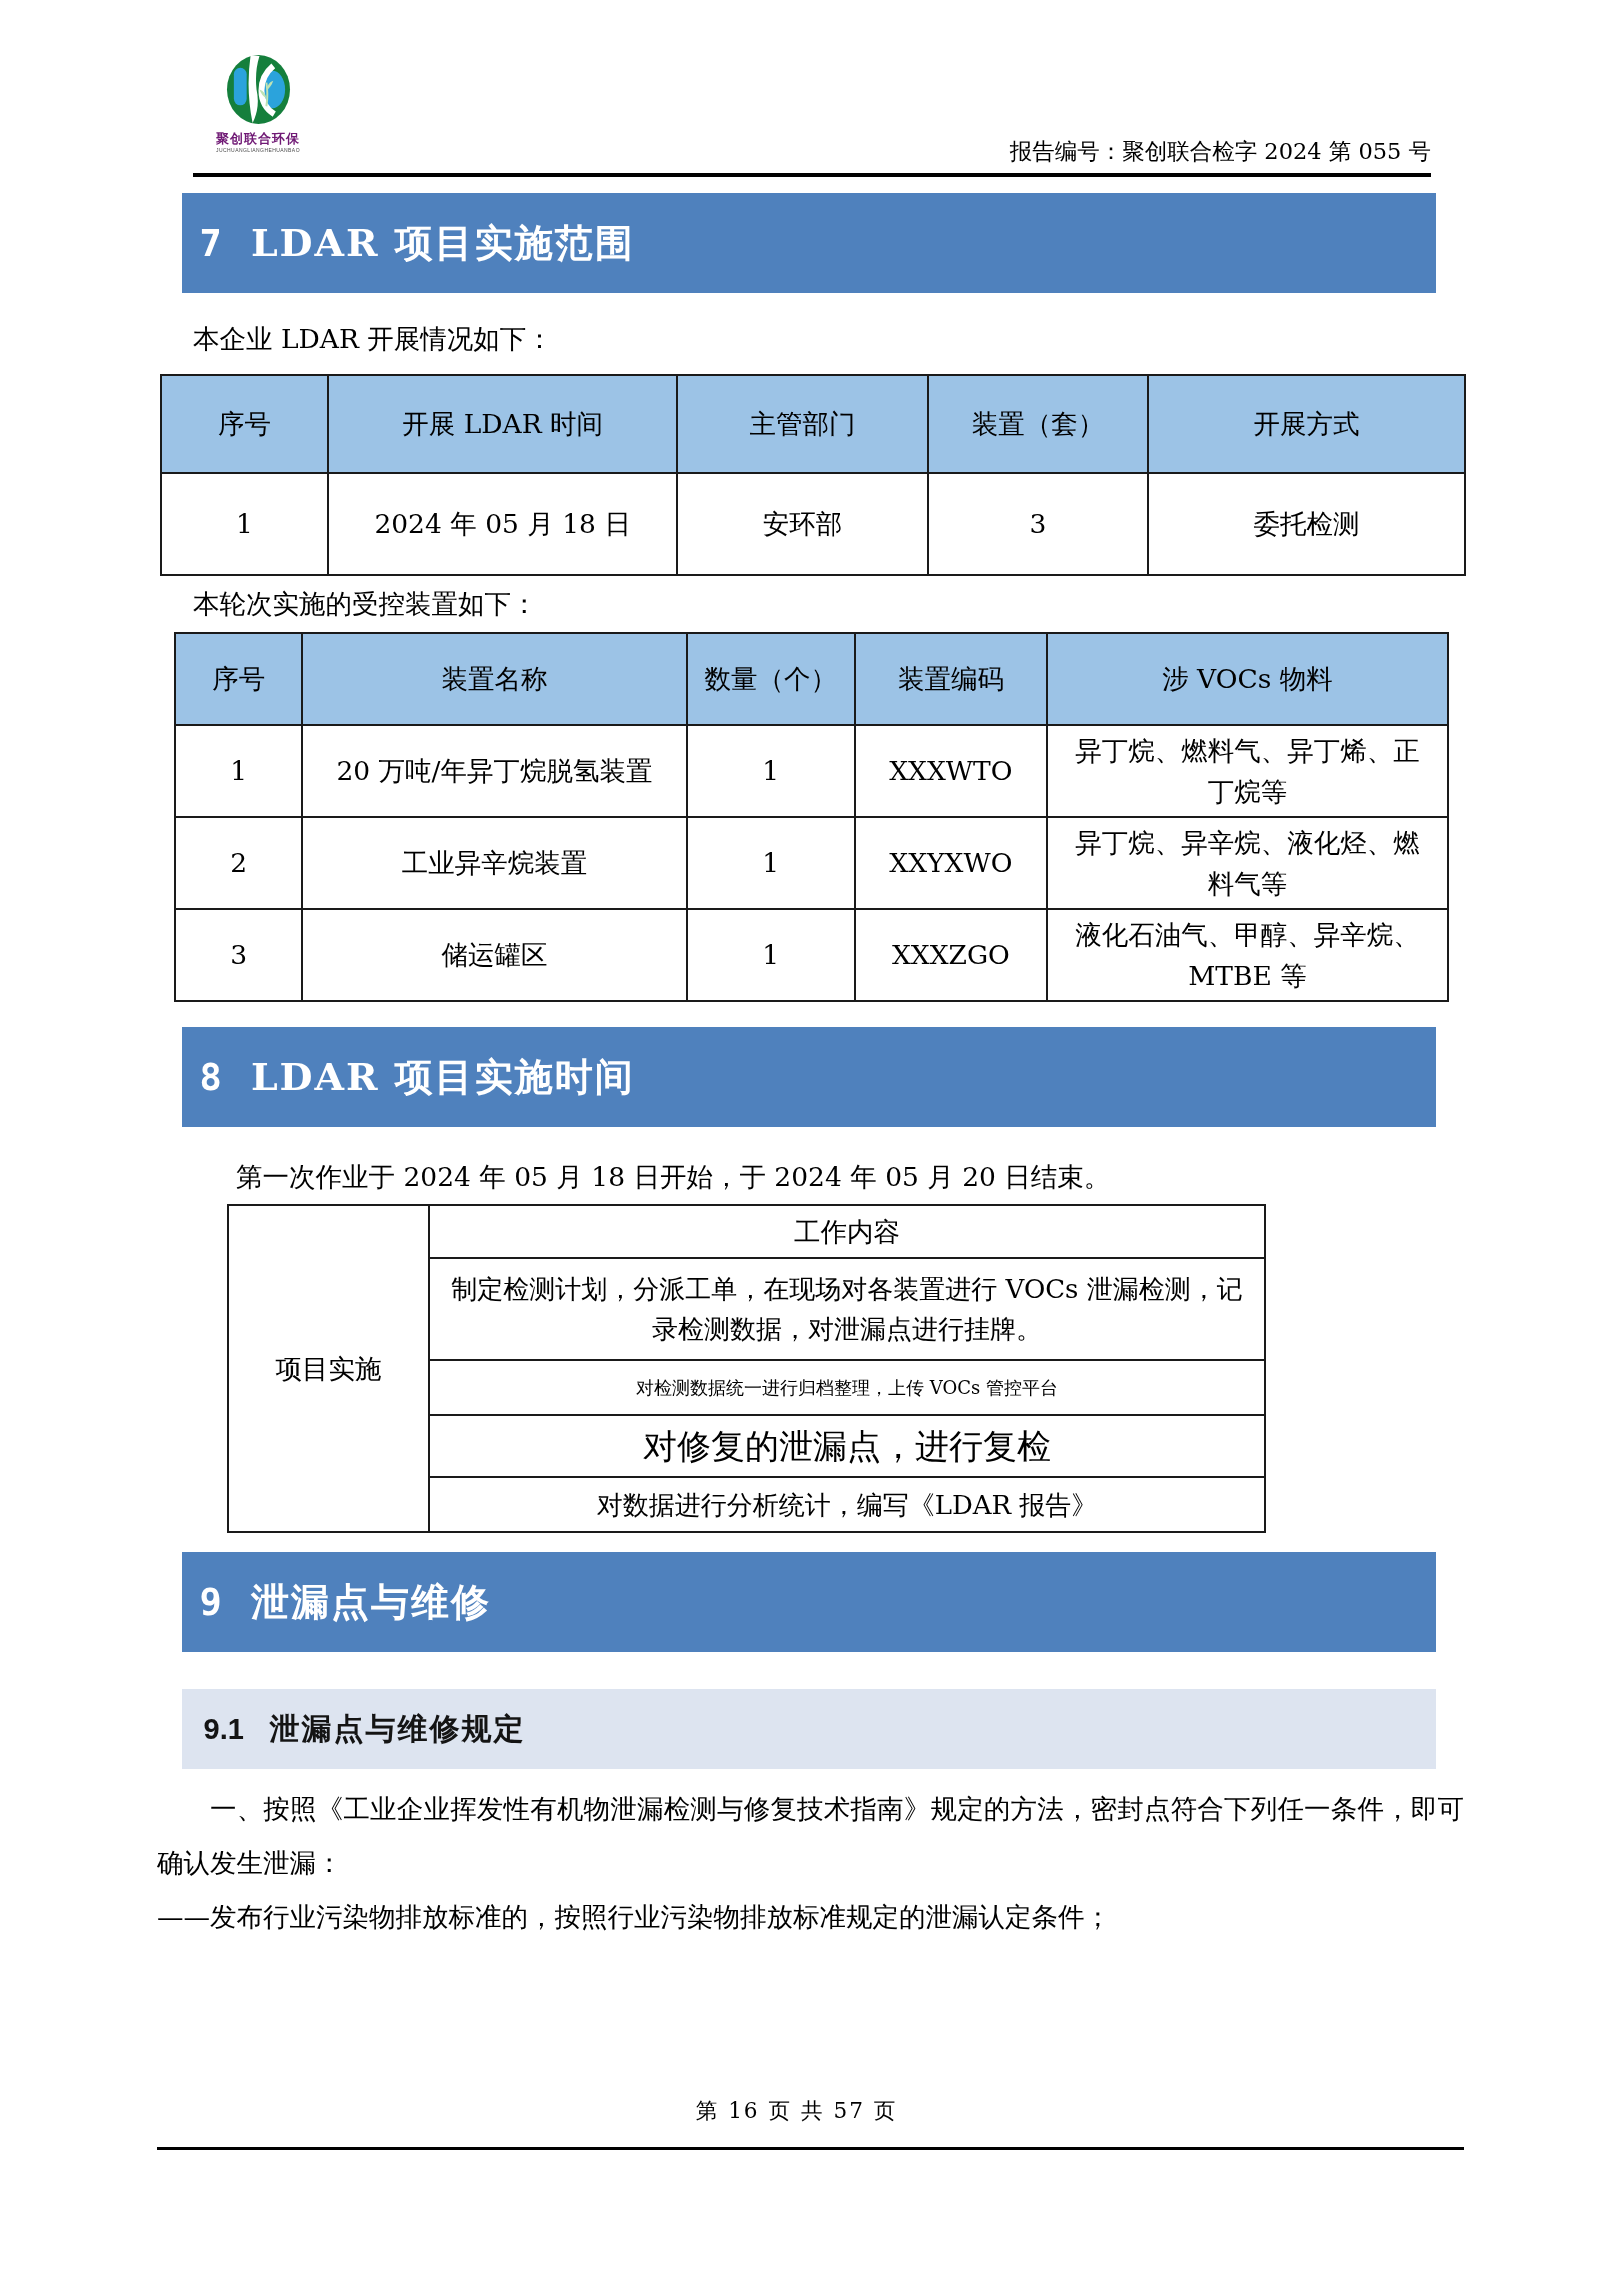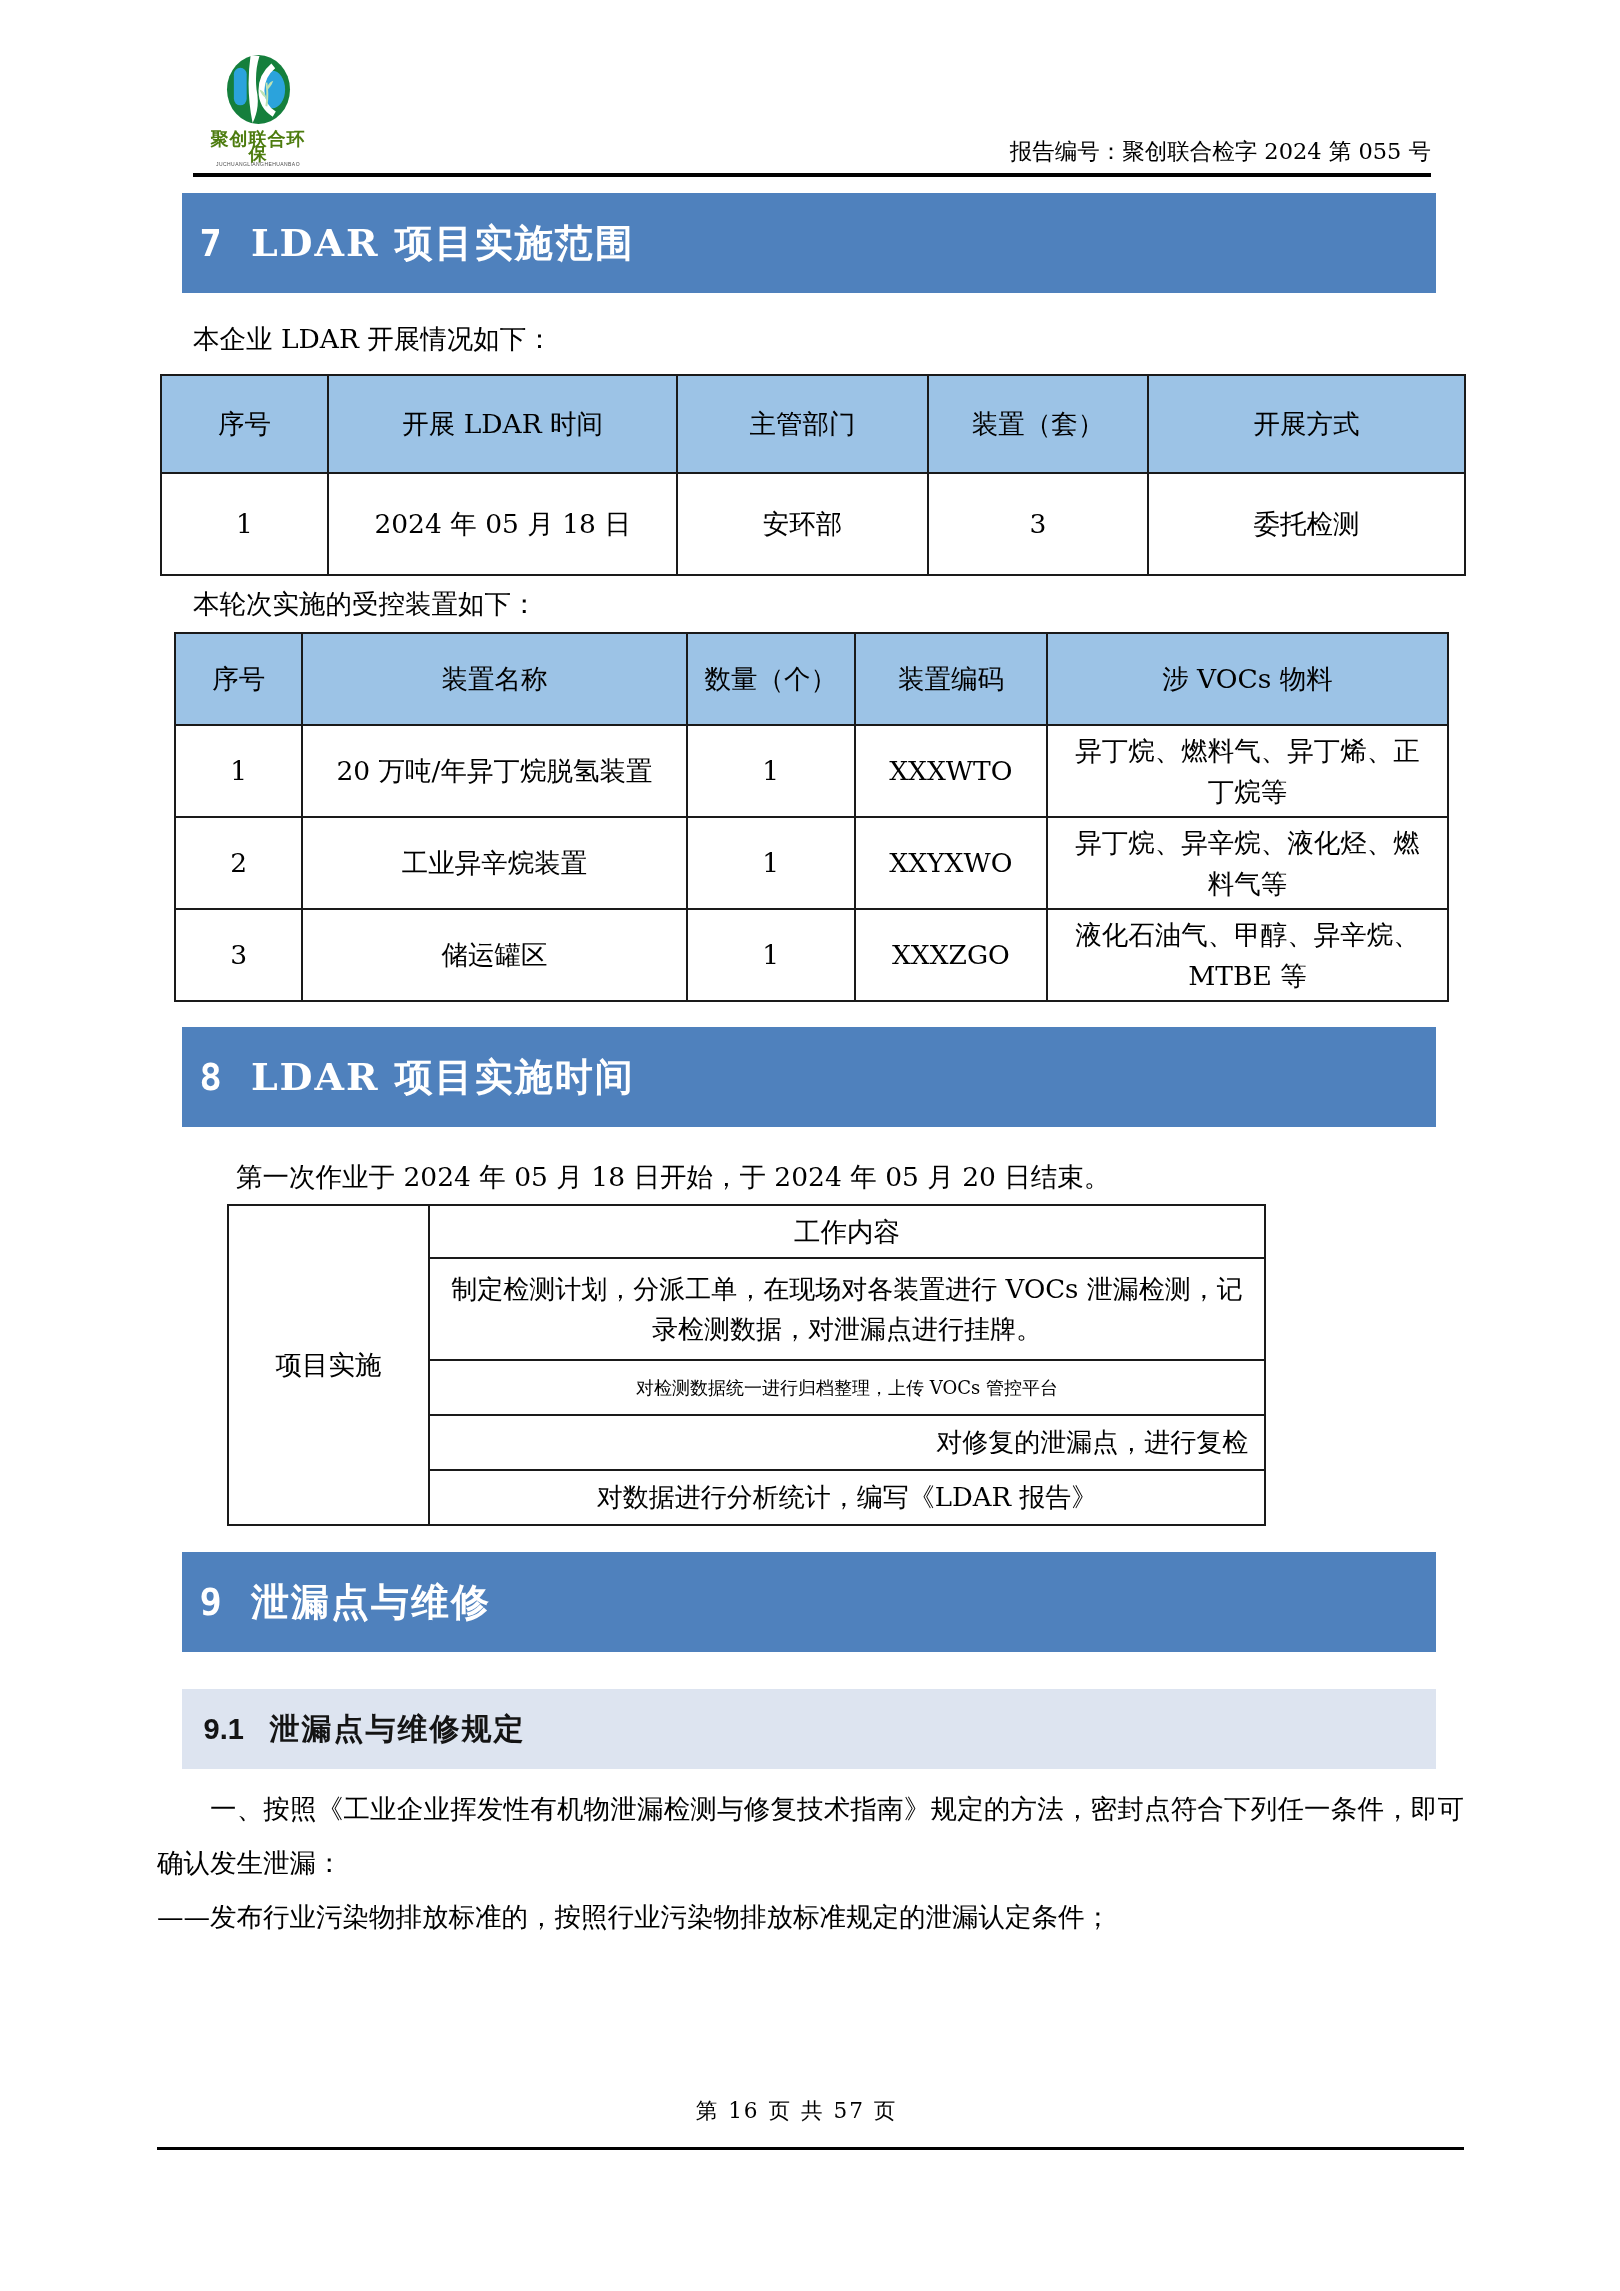--- a/index.html
+++ b/index.html
@@ -7,21 +7,21 @@
     position:relative;
     width:1620px;height:2292px;
     background:#ffffff;
     font-family:"DejaVu Serif","Liberation Serif",serif;
     color:#000;
     overflow:hidden;
   }
   
   .logo{position:absolute;left:204px;top:53px;width:108px;text-align:center;}
   .logo .cap{font-family:"Liberation Sans",sans-serif;font-weight:bold;
-    color:#4d7c0f;font-size:18px;letter-spacing:1px;line-height:14.7px;margin-top:2px;}
+    color:#701a75;font-size:13px;letter-spacing:1px;line-height:14.7px;margin-top:2px;}
   .logo .sub{font-family:"Liberation Sans",sans-serif;color:#4a4a4a;
     font-size:5.9px;letter-spacing:0.5px;line-height:7.8px;transform:scale(.85);}
   .report-no{position:absolute;left:843px;top:135px;width:588px;
     text-align:right;font-size:22.5px;line-height:33px;}
   .rule{position:absolute;background:#000;height:3.9px;}
   .rule-top{left:193px;top:173px;width:1238px;}
   .rule-bottom{left:157px;top:2147px;width:1307px;height:2.9px;}
   
   .banner{position:absolute;left:182px;width:1254px;height:100px;
     background:var(--banner_blue);color:#fff;display:flex;align-items:center;
@@ -168,21 +168,21 @@
       <td rowspan="5">项目实施</td>
       <td>工作内容</td>
     </tr>
     <tr style="height:102px;">
       <td style="font-size:26px;">制定检测计划，分派工单，在现场对各装置进行 VOCs 泄漏检测，记录检测数据，对泄漏点进行挂牌。</td>
     </tr>
     <tr style="height:55px;">
       <td style="font-size:18px;">对检测数据统一进行归档整理，上传 VOCs 管控平台</td>
     </tr>
     <tr style="height:55px;">
-      <td style="font-size:26px;text-align:right;">对修复的泄漏点，进行复检</td>
+      <td style="font-size:34px;">对修复的泄漏点，进行复检</td>
     </tr>
     <tr style="height:55px;">
       <td style="font-size:26px;">对数据进行分析统计，编写《LDAR 报告》</td>
     </tr>
   </tbody>
     </table>
 
   <div class="banner" style="top:1552px;">
     <span class="bnum">9</span>
     <span class="btitle">泄漏点与维修</span>

